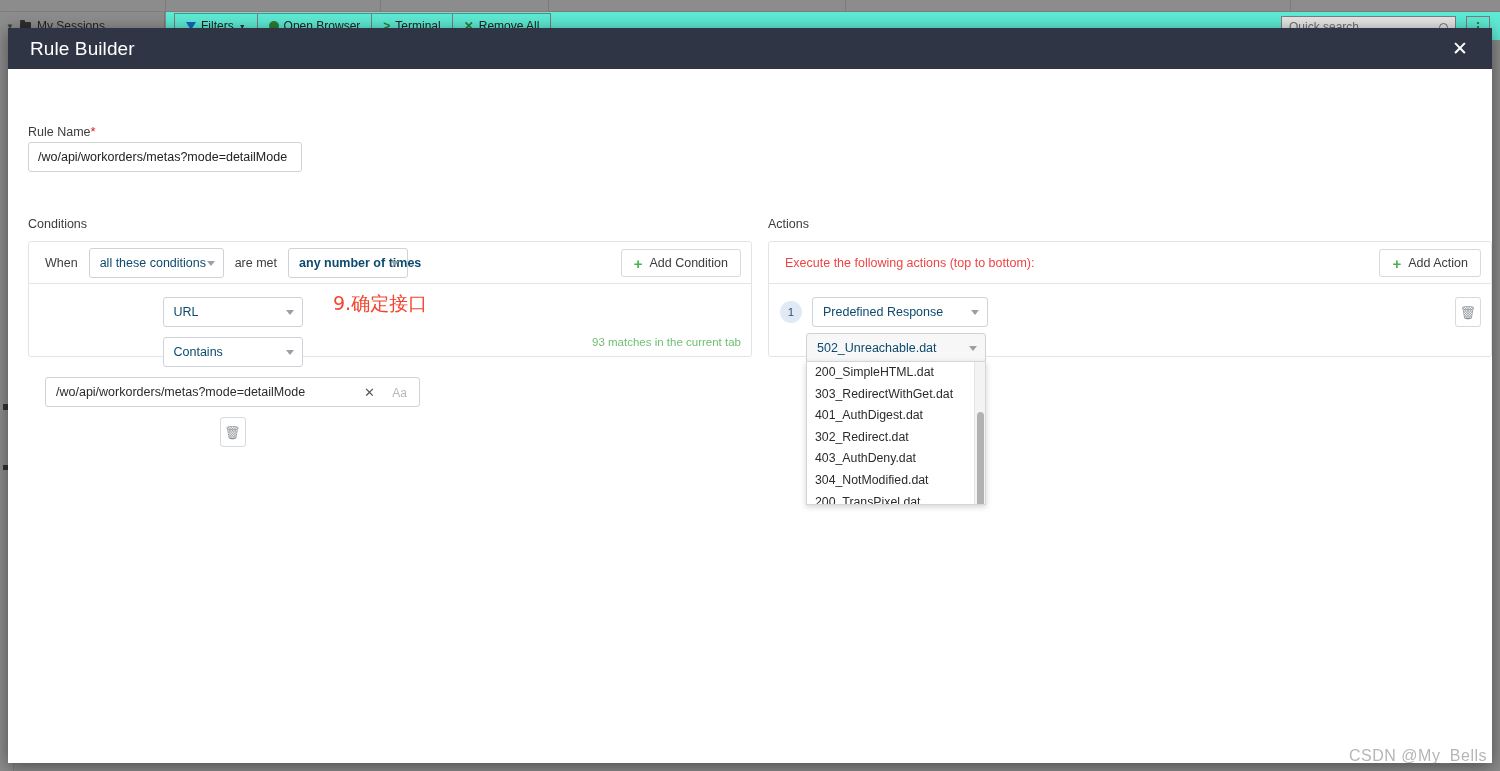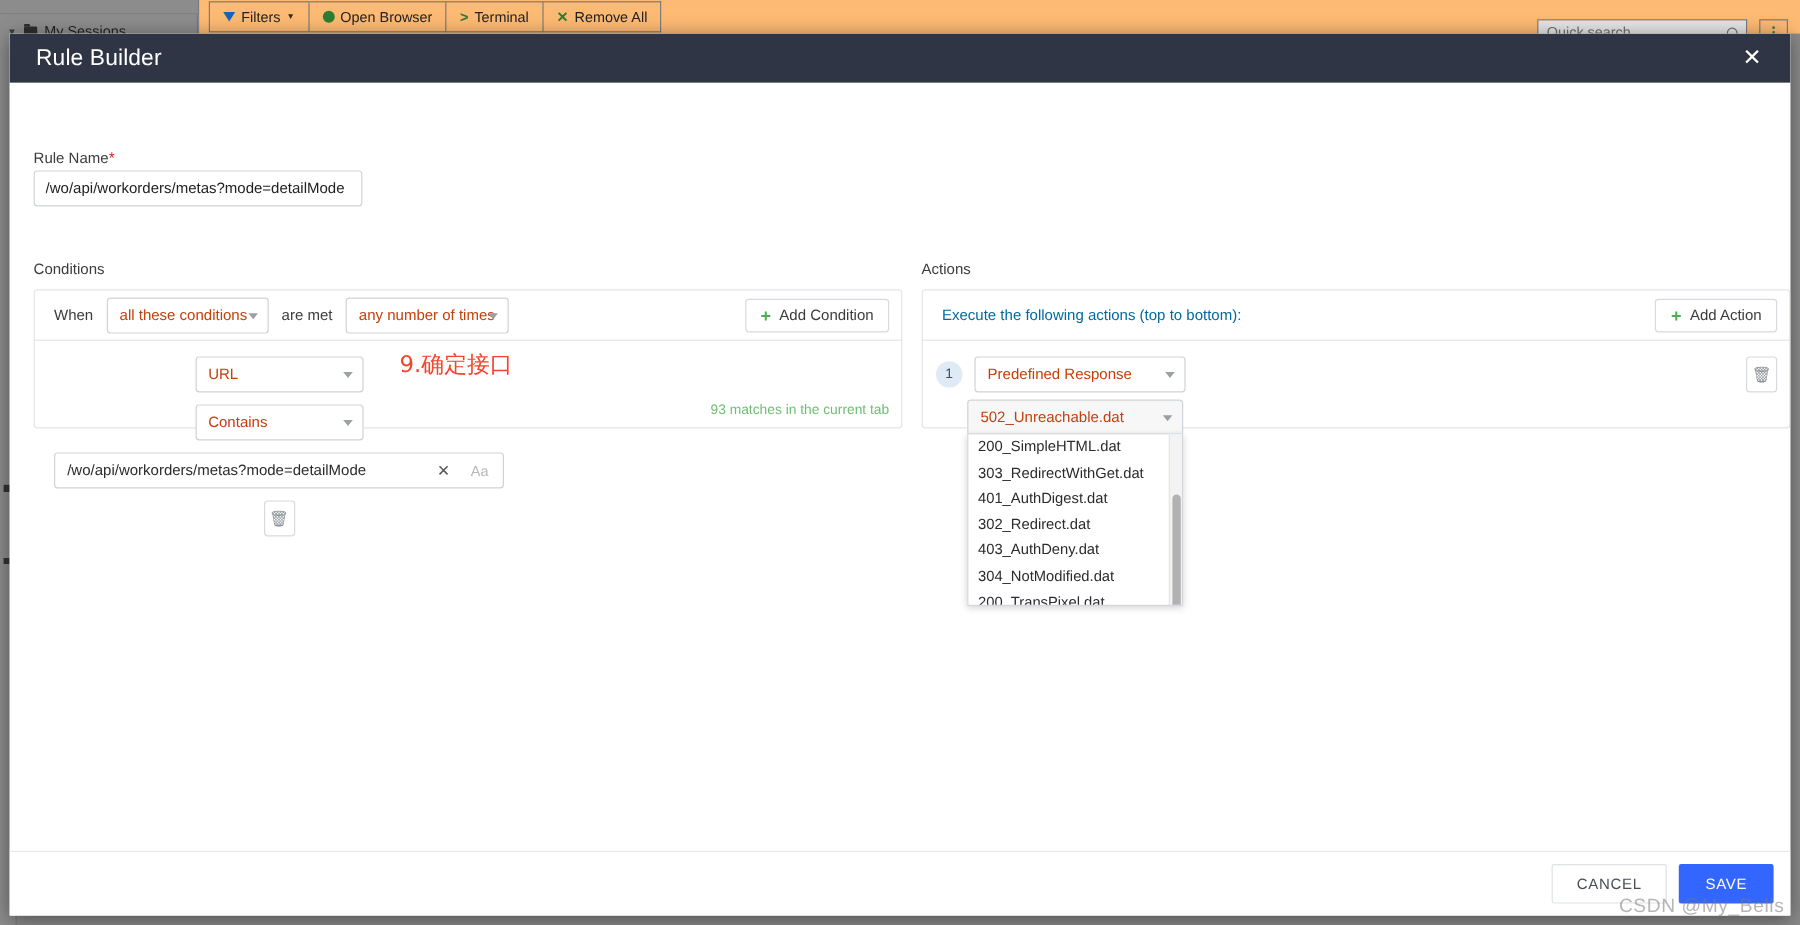--- a/index.html
+++ b/index.html
@@ -34,22 +34,22 @@
     position: relative;
   }
   .bd-folder:before {
     content: ""; position: absolute; top: -2px; left: 0; width: 5px; height: 2px;
     background: #2e2e2e; border-radius: 1px 1px 0 0;
   }
   .bd-sidebar-label {
     font-size: 12px; color: #222; white-space: nowrap;
   }
   .bd-toolbar {
-    position: absolute; top: 0; left: 166px; right: 0; height: 28px;
-    background: #fdba74;
+    position: absolute; top: 12px; left: 166px; right: 0; height: 28px;
+    background: #5eead4;
     display: flex; align-items: center; gap: 0px; padding-left: 8px;
   }
   .bd-tbtn {
     display: flex; align-items: center; gap: 5px;
     height: 26px; padding: 0 11px;
     border: 1px solid #7c7c7c; border-left: none;
     font-size: 12px; color: #222; white-space: nowrap;
   }
   .bd-tbtn:first-child { border-left: 1px solid #7c7c7c; }
   .bd-ico-filter { width: 0; height: 0; border-left: 5px solid transparent; border-right: 5px solid transparent; border-top: 8px solid #1565c0; }
@@ -112,35 +112,35 @@
 
   
   .panel {
     position: absolute; border: 1px solid #e2e5e8; border-radius: 3px; background: #fff;
   }
   .panel-head {
     height: 42px; border-bottom: 1px solid #e2e5e8;
     display: flex; align-items: center; padding: 0 10px 0 16px;
     position: relative;
   }
-  .panel-head-text { font-size: 12.5px; color: #0369a1; }
+  .panel-head-text { font-size: 12.5px; color: #ef4444; }
   .pill-btn {
     position: absolute; right: 10px; top: 7px;
     height: 28px; padding: 0 12px;
     border: 1px solid #d6dade; border-radius: 3px; background: #fff;
     display: flex; align-items: center; gap: 7px;
     font-size: 12.5px; color: #3c3c3c; cursor: pointer;
   }
   .plus { color: #4caf50; font-size: 15px; line-height: 1; font-weight: 600; }
 
   .select {
     position: relative; height: 30px;
     border: 1px solid #cfd3d8; border-radius: 3px; background: #fff;
     display: flex; align-items: center; padding: 0 24px 0 10px;
-    font-size: 12.5px; color: #c2410c; cursor: pointer; white-space: nowrap;
+    font-size: 12.5px; color: #0c4a6e; cursor: pointer; white-space: nowrap;
   }
   .select .arrow {
     position: absolute; right: 8px; top: 50%; margin-top: -2px;
     width: 0; height: 0;
     border-left: 4px solid transparent; border-right: 4px solid transparent;
     border-top: 5px solid #9aa0a6;
   }
   .inline-txt { font-size: 12.5px; color: #3c3c3c; }
 
   .value-input {
@@ -291,21 +291,21 @@
     <div class="field-label" style="left:20px; top:148px;">Conditions</div>
 
     <div class="panel" style="left:20px; top:172px; width:724px; height:116px;">
       <div class="panel-head">
         <span class="inline-txt">When</span>
         <div class="select" style="width:135px; margin-left:11px;">
           <span>all these conditions</span>
           <span class="arrow"></span>
         </div>
         <span class="inline-txt" style="margin-left:11px;">are met</span>
-        <div class="select" style="width:136px; margin-left:11px;">
+        <div class="select" style="width:120px; margin-left:11px;font-weight:bold;">
           <span>any number of times</span>
           <span class="arrow"></span>
         </div>
         <div class="pill-btn">
           <span class="plus">+</span>
           <span>Add Condition</span>
         </div>
       </div>
 
       <div style="position:absolute; left:16px; top:55px; display:flex; align-items:center; gap:10px;flex-direction:column;">
@@ -370,21 +370,17 @@
           <div class="dd-item">200_TransPixel.dat</div>
           <div class="dd-item selected">502_Unreachable.dat</div>
         </div>
       <div id="dd-scroll">
         <div id="dd-thumb"></div>
       </div>
     </div>
 
     <div class="annot" style="left:325px; top:222px;">9.确定接口</div>
 
-    <div class="dlg-footer">
-      <div class="btn-cancel">CANCEL</div>
-      <div class="btn-save">SAVE</div>
-    </div>
 
   </div>
 </div>
 
 <div id="watermark">CSDN @My_Bells</div>
 
 </body></html>

